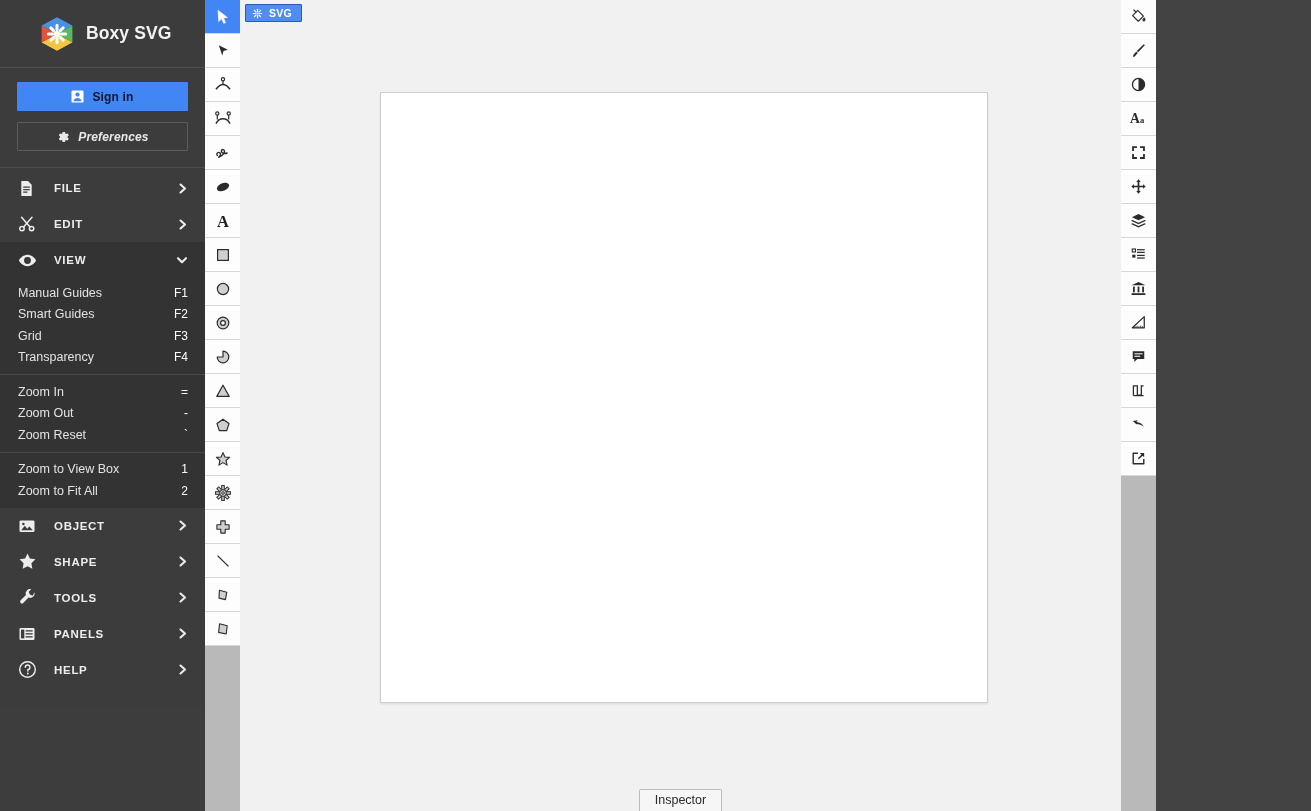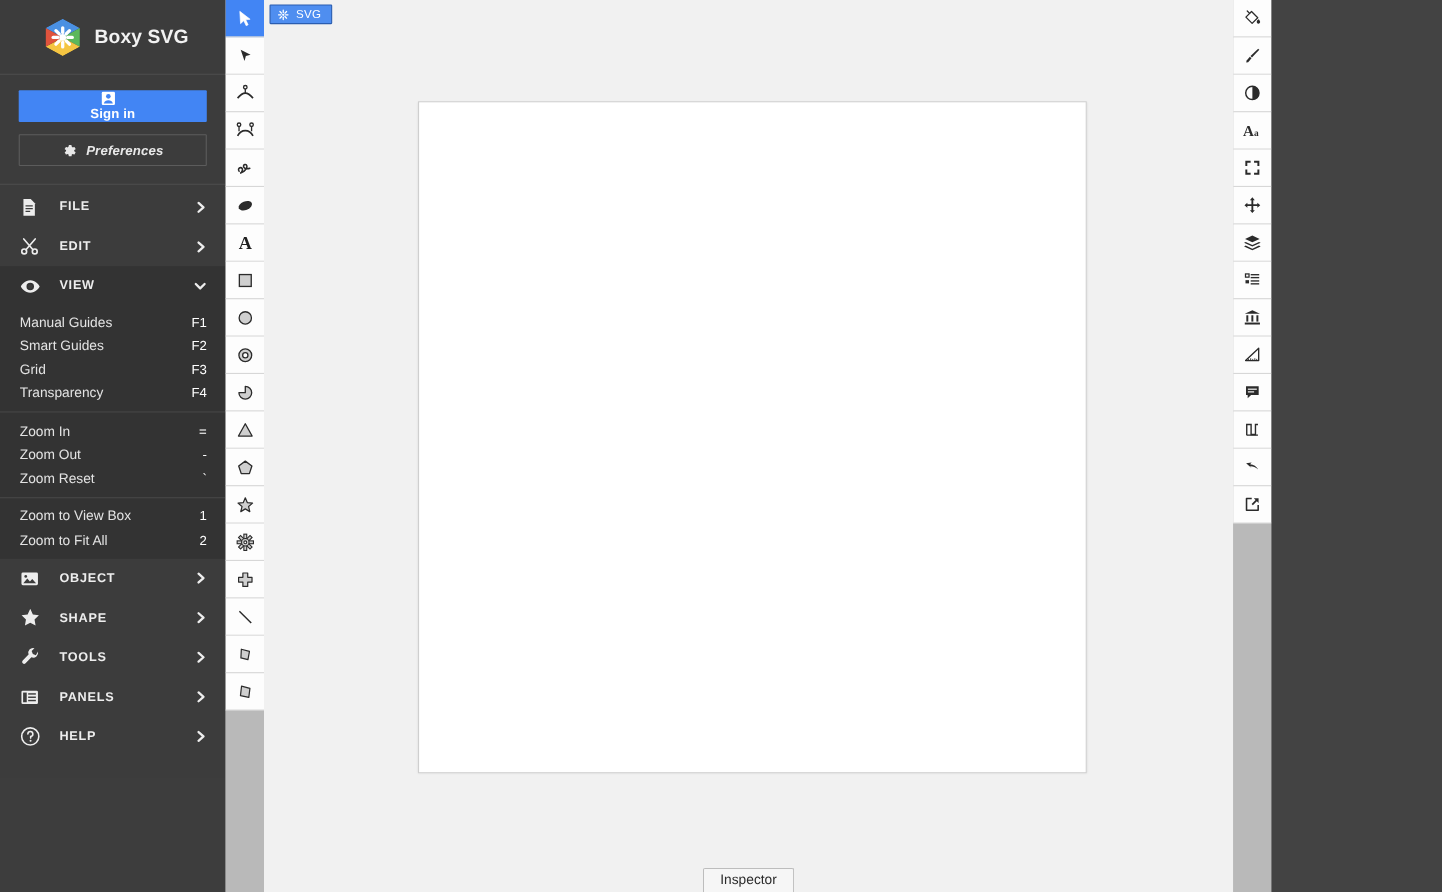--- a/index.html
+++ b/index.html
@@ -51,25 +51,24 @@
     width: 171px;
     display: flex; align-items: center; justify-content: center;
     font-size: 12px;
     font-weight: bold;
     letter-spacing: .15px;
     cursor: pointer;
     user-select: none;
   }
   #signin-button {
     background: #4285f4;
-    color: #ffffff;
+    color: #0f172a;
     border: none;
     margin-bottom: 11px;
     border-radius: 1px;
-    flex-direction: column;
   }
   #preferences-button {
     background: transparent;
     color: #e8e8e8;
     border: 1px solid #5c5c5c;
     border-radius: 1px;
     font-style: italic;
   }
   .btn-row svg { margin-right: 8px; }
 
@@ -148,21 +147,21 @@
     display: flex; align-items: flex-start;
     padding: 4px 0 0 5px;
     background: #f1f1f1;
   }
   #doc-tab {
     height: 18px;
     background: #4f8ef0;
     border: 1px solid #2a5db0;
     color: #ffffff;
     font-size: 10.5px;
-    font-weight: normal;
+    font-weight: bold;
     display: flex; align-items: center;
     padding: 0 9px 0 6px;
     cursor: pointer;
     border-radius: 1px;
     letter-spacing: .3px;
   }
   #doc-tab .tab-label { margin-left: 6px; }
   #canvas-area {
     flex: 1 1 auto;
     position: relative;

